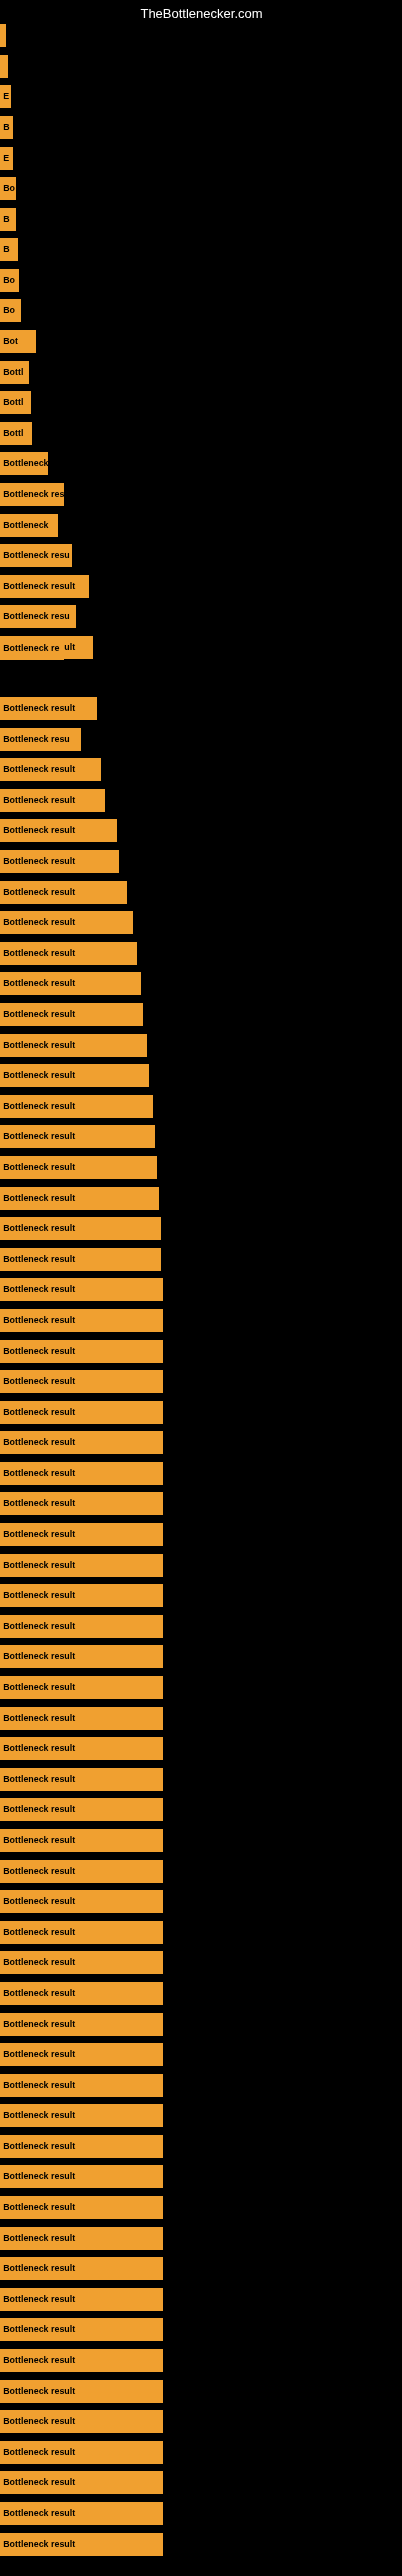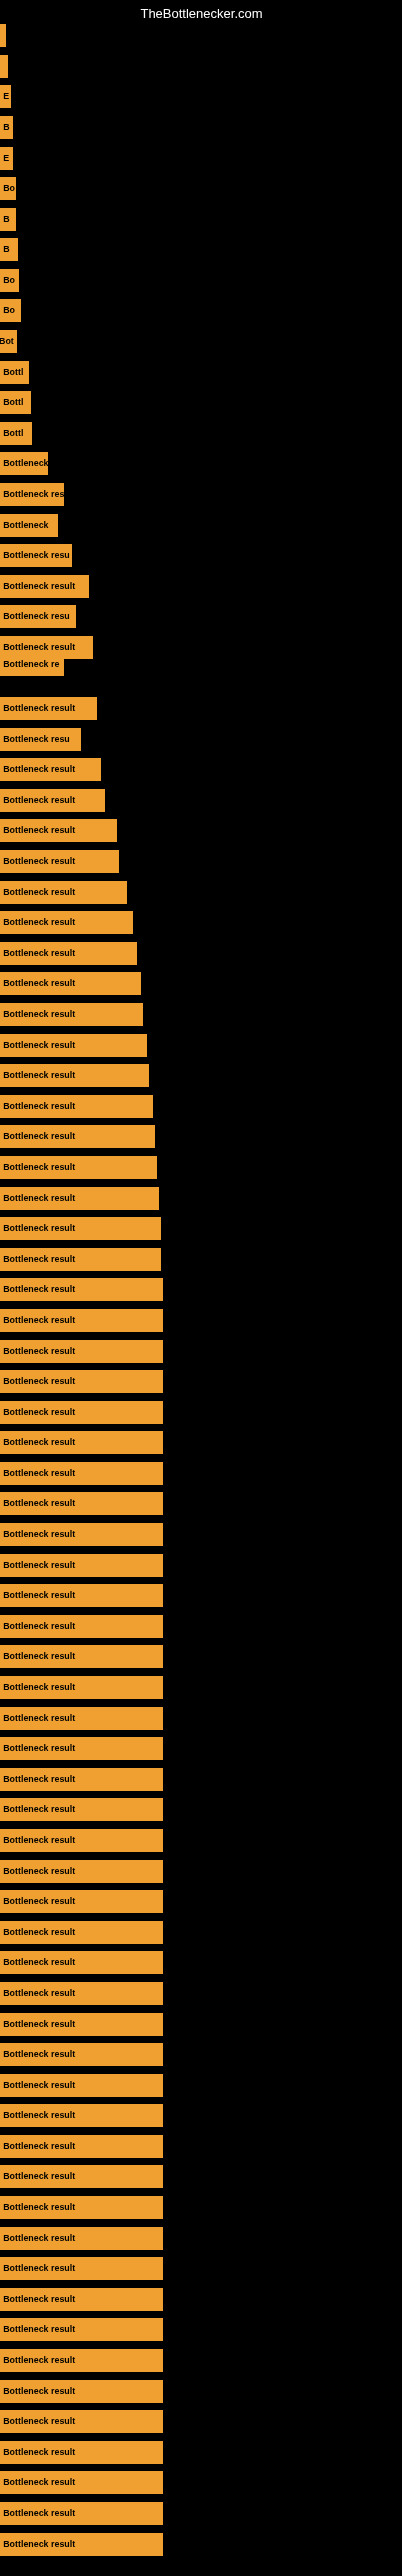--- a/index.html
+++ b/index.html
@@ -95,21 +95,21 @@
     <div class="bar" style="width: 19.3px;">
       <span class="bar-label">Bo</span>
     </div>
   </div>
 <div class="bar-container" style="top: 299px;">
     <div class="bar" style="width: 21px;">
       <span class="bar-label">Bo</span>
     </div>
   </div>
 <div class="bar-container" style="top: 330px;">
-    <div class="bar" style="width: 17px; justify-content: flex-end;">
+    <div class="bar" style="width: 36px;">
       <span class="bar-label">Bot</span>
     </div>
   </div>
 <div class="bar-container" style="top: 361px;">
     <div class="bar" style="width: 29px;">
       <span class="bar-label">Bottl</span>
     </div>
   </div>
 <div class="bar-container" style="top: 391px;">
     <div class="bar" style="width: 31px;">
@@ -149,21 +149,21 @@
 <div class="bar-container" style="top: 605px;">
     <div class="bar" style="width: 76px;">
       <span class="bar-label">Bottleneck resu</span>
     </div>
   </div>
 <div class="bar-container" style="top: 636px;">
     <div class="bar" style="width: 93px;">
       <span class="bar-label">Bottleneck result</span>
     </div>
   </div>
-<div class="bar-container" style="top: 653px;">
+<div class="bar-container" style="top: 637px;">
     <div class="bar" style="width: 64px;">
       <span class="bar-label">Bottleneck re</span>
     </div>
   </div>
 <div class="bar-container" style="top: 697px;">
     <div class="bar" style="width: 97px;">
       <span class="bar-label">Bottleneck result</span>
     </div>
   </div>
 <div class="bar-container" style="top: 728px;">

